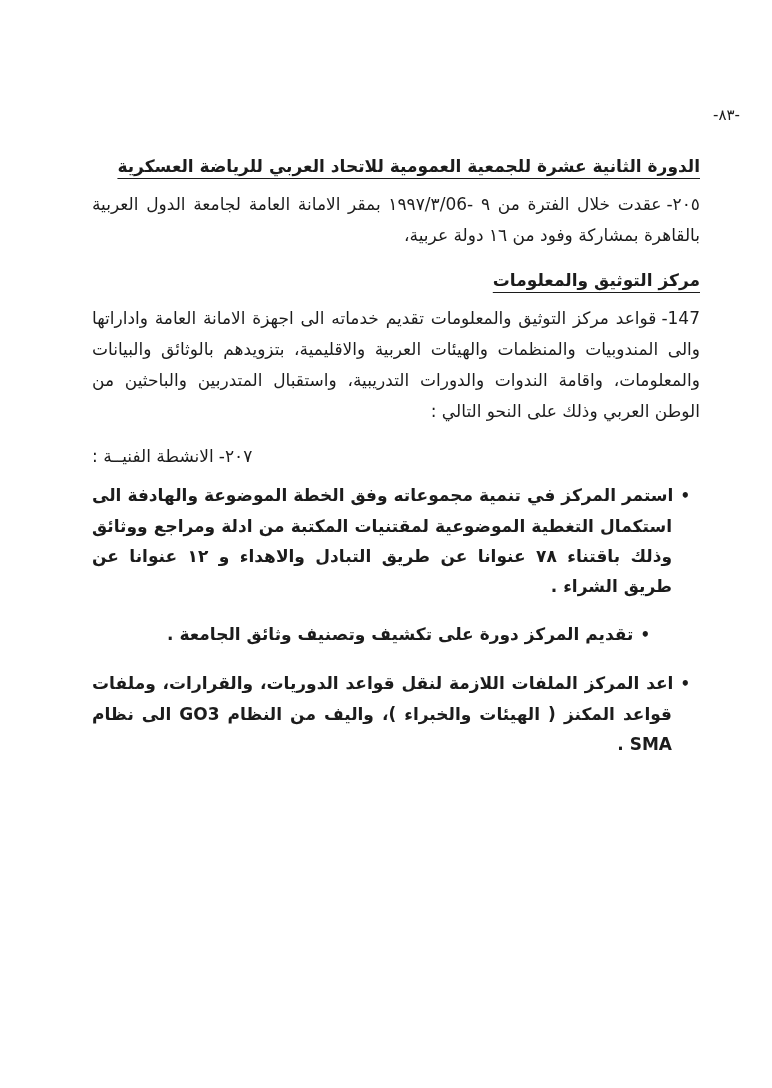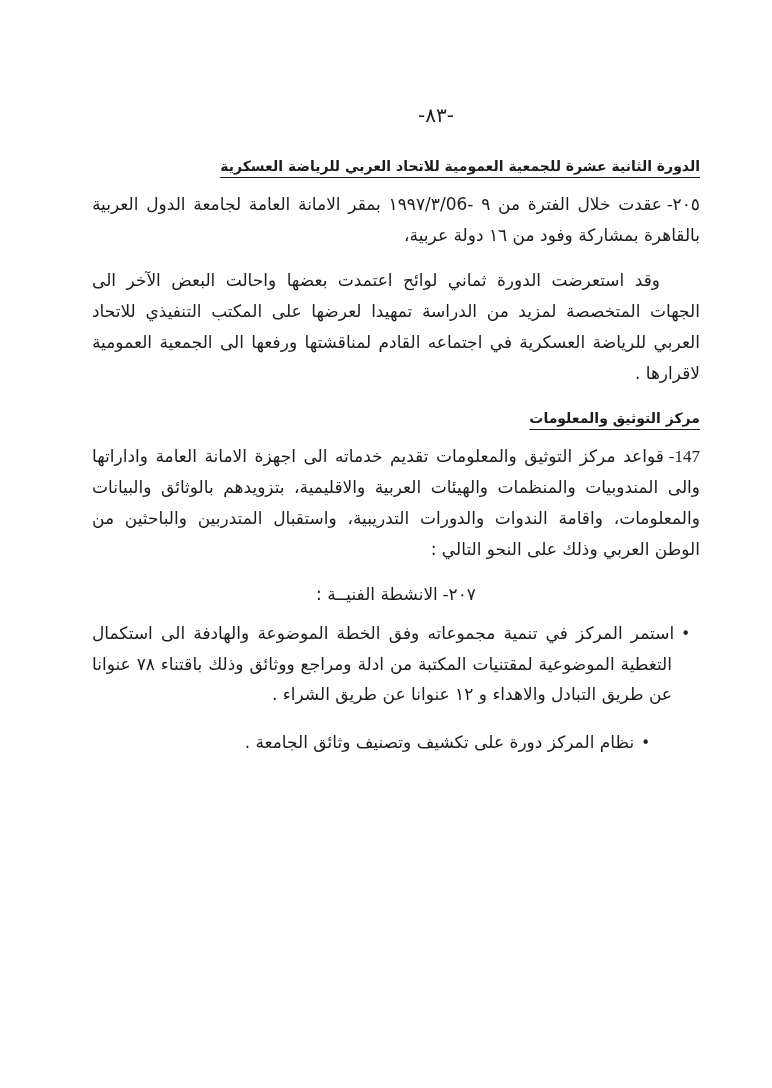--- a/index.html
+++ b/index.html
@@ -14,69 +14,69 @@
     margin: 0 auto;
     background: #ffffff;
     overflow: hidden;
     direction: rtl;
     font-family: "DejaVu Sans", sans-serif;
     color: #1c1c1c;
     box-sizing: border-box;
     padding: 106px 72px 0 92px;
   }
   .page-number {
-    text-align: center;
-    font-size: 20px;
+    text-align: right;
+    font-size: 15px;
     line-height: 19px;
     margin-bottom: 26px;
     position: relative;
     right: -40px; 
     letter-spacing: 1px;
   }
   .heading {
-    font-size: 14px;
+    font-size: 17px;
     font-weight: bold;
     line-height: 30px;
     text-align: right;
     text-decoration: underline;
     text-underline-offset: 6px;
     margin: 0 0 8px 0;
   }
   .para {
     font-size: 17px;
     line-height: 31px;
     text-align: justify;
     margin: 0 0 14px 0;
   }
   .para .num {
     margin-left: 5px;
     white-space: nowrap;
-    font-family: Liberation Serif, serif;
   }
   .para.first-line-indent {
     text-indent: 40px;
   }
   .para.inline-head {
-    text-align: center;
+    text-align: left;
     margin-bottom: 8px;
   }
   .section-2 {
   }
   .bullets {
     list-style: none;
     margin: 8px 10px 0 0;
     padding: 0;
   }
   .bullet-item {
     font-size: 17px;
     line-height: 30px;
     text-align: justify;
     padding-right: 18px;
     text-indent: -18px;
     margin-bottom: 18px;
+    font-weight: bold;
   }
   .bullet-item .bullet {
     margin-left: 7px;
     font-size: 15px;
   }
   .bullet-item.indent-more {
     margin-right: 40px;
     text-align: right;
   }
 </style>
@@ -85,31 +85,31 @@
 
 <div class="scan-page">
 
   <div class="page-number">-٨٣-</div>
 
   <div class="section section-1">
     <div class="heading">الدورة الثانية عشرة للجمعية العمومية للاتحاد العربي للرياضة العسكرية</div>
 
     <p class="para"><span class="num">٢٠٥-</span><span>عقدت خلال الفترة من ٩ -١٩٩٧/٣/06 بمقر الامانة العامة لجامعة الدول العربية بالقاهرة بمشاركة وفود من ١٦ دولة عربية،</span></p>
 
-    <p class="para first-line-indent"><span>وقد استعرضت الدورة ثماني لوائح اعتمدت بعضها واحالت البعض الآخر الى الجهات المتخصصة لمزيد من الدراسة تمهيدا لعرضها على المكتب التنفيذي للاتحاد العربي للرياضة العسكرية في اجتماعه القادم لمناقشتها ورفعها الى الجمعية العمومية لاقرارها .</span></p>
   </div>
 
   <div class="section section-2">
     <div class="heading">مركز التوثيق والمعلومات</div>
 
     <p class="para"><span class="num">147-</span><span>قواعد مركز التوثيق والمعلومات تقديم خدماته الى اجهزة الامانة العامة واداراتها والى المندوبيات والمنظمات والهيئات العربية والاقليمية، بتزويدهم بالوثائق والبيانات والمعلومات، واقامة الندوات والدورات التدريبية، واستقبال المتدربين والباحثين من الوطن العربي وذلك على النحو التالي :</span></p>
 
     <p class="para inline-head"><span class="num">٢٠٧-</span><span>الانشطة الفنيــة :</span></p>
 
     <ul class="bullets">
       <li class="bullet-item"><span class="bullet">•</span><span>استمر المركز في تنمية مجموعاته وفق الخطة الموضوعة والهادفة الى استكمال التغطية الموضوعية لمقتنيات المكتبة من ادلة ومراجع ووثائق وذلك باقتناء ٧٨ عنوانا عن طريق التبادل والاهداء و ١٢ عنوانا عن طريق الشراء .</span></li>
 
-      <li class="bullet-item indent-more"><span class="bullet">•</span><span>نظام المركز دورة على تكشيف وتصنيف وثائق الجامعة .</span></li>
+      <li class="bullet-item indent-more"><span class="bullet">•</span><span>تقديم المركز دورة على تكشيف وتصنيف وثائق الجامعة .</span></li>
 
+      <li class="bullet-item"><span class="bullet">•</span><span>اعد المركز الملفات اللازمة لنقل قواعد الدوريات، والقرارات، وملفات قواعد المكنز ( الهيئات والخبراء )، واليف من النظام GO3 الى نظام SMA .</span></li>
     </ul>
   </div>
 
 </div>
 
 </body></html>

